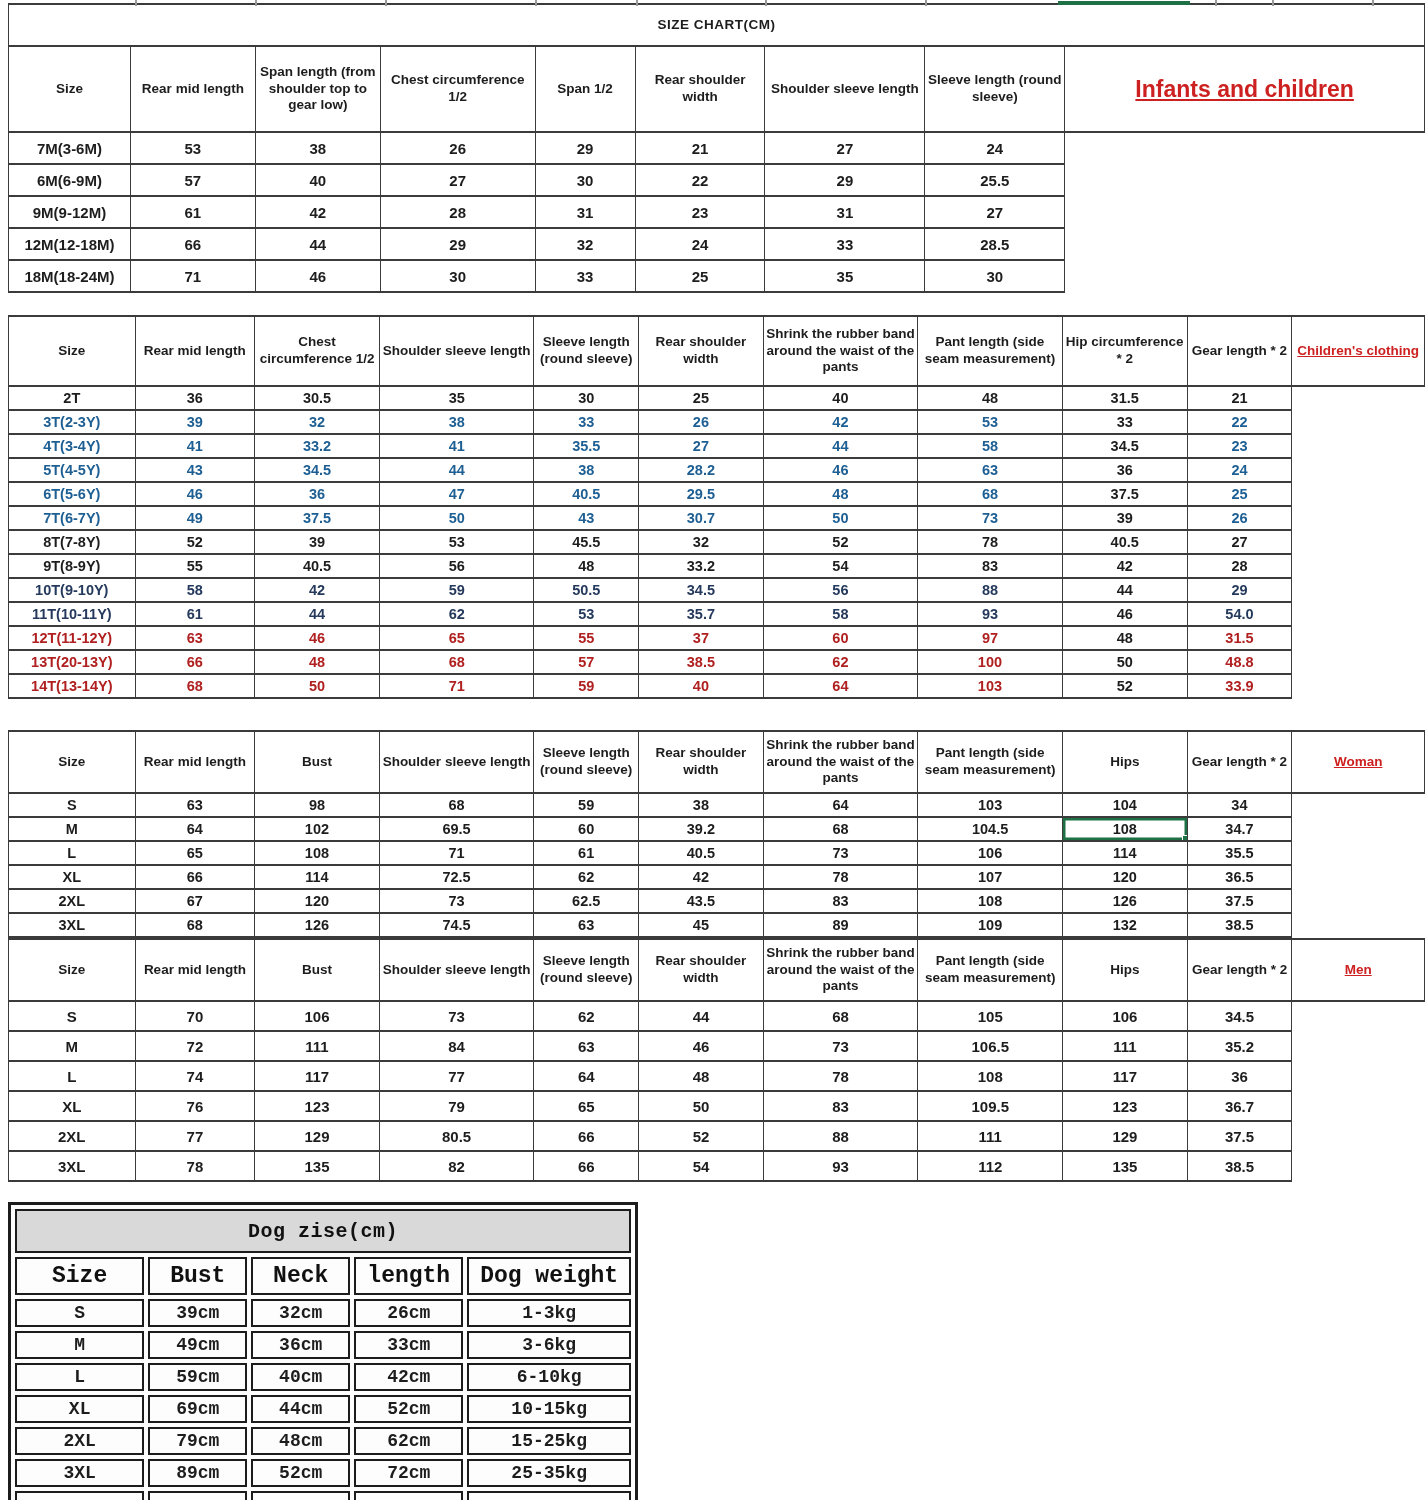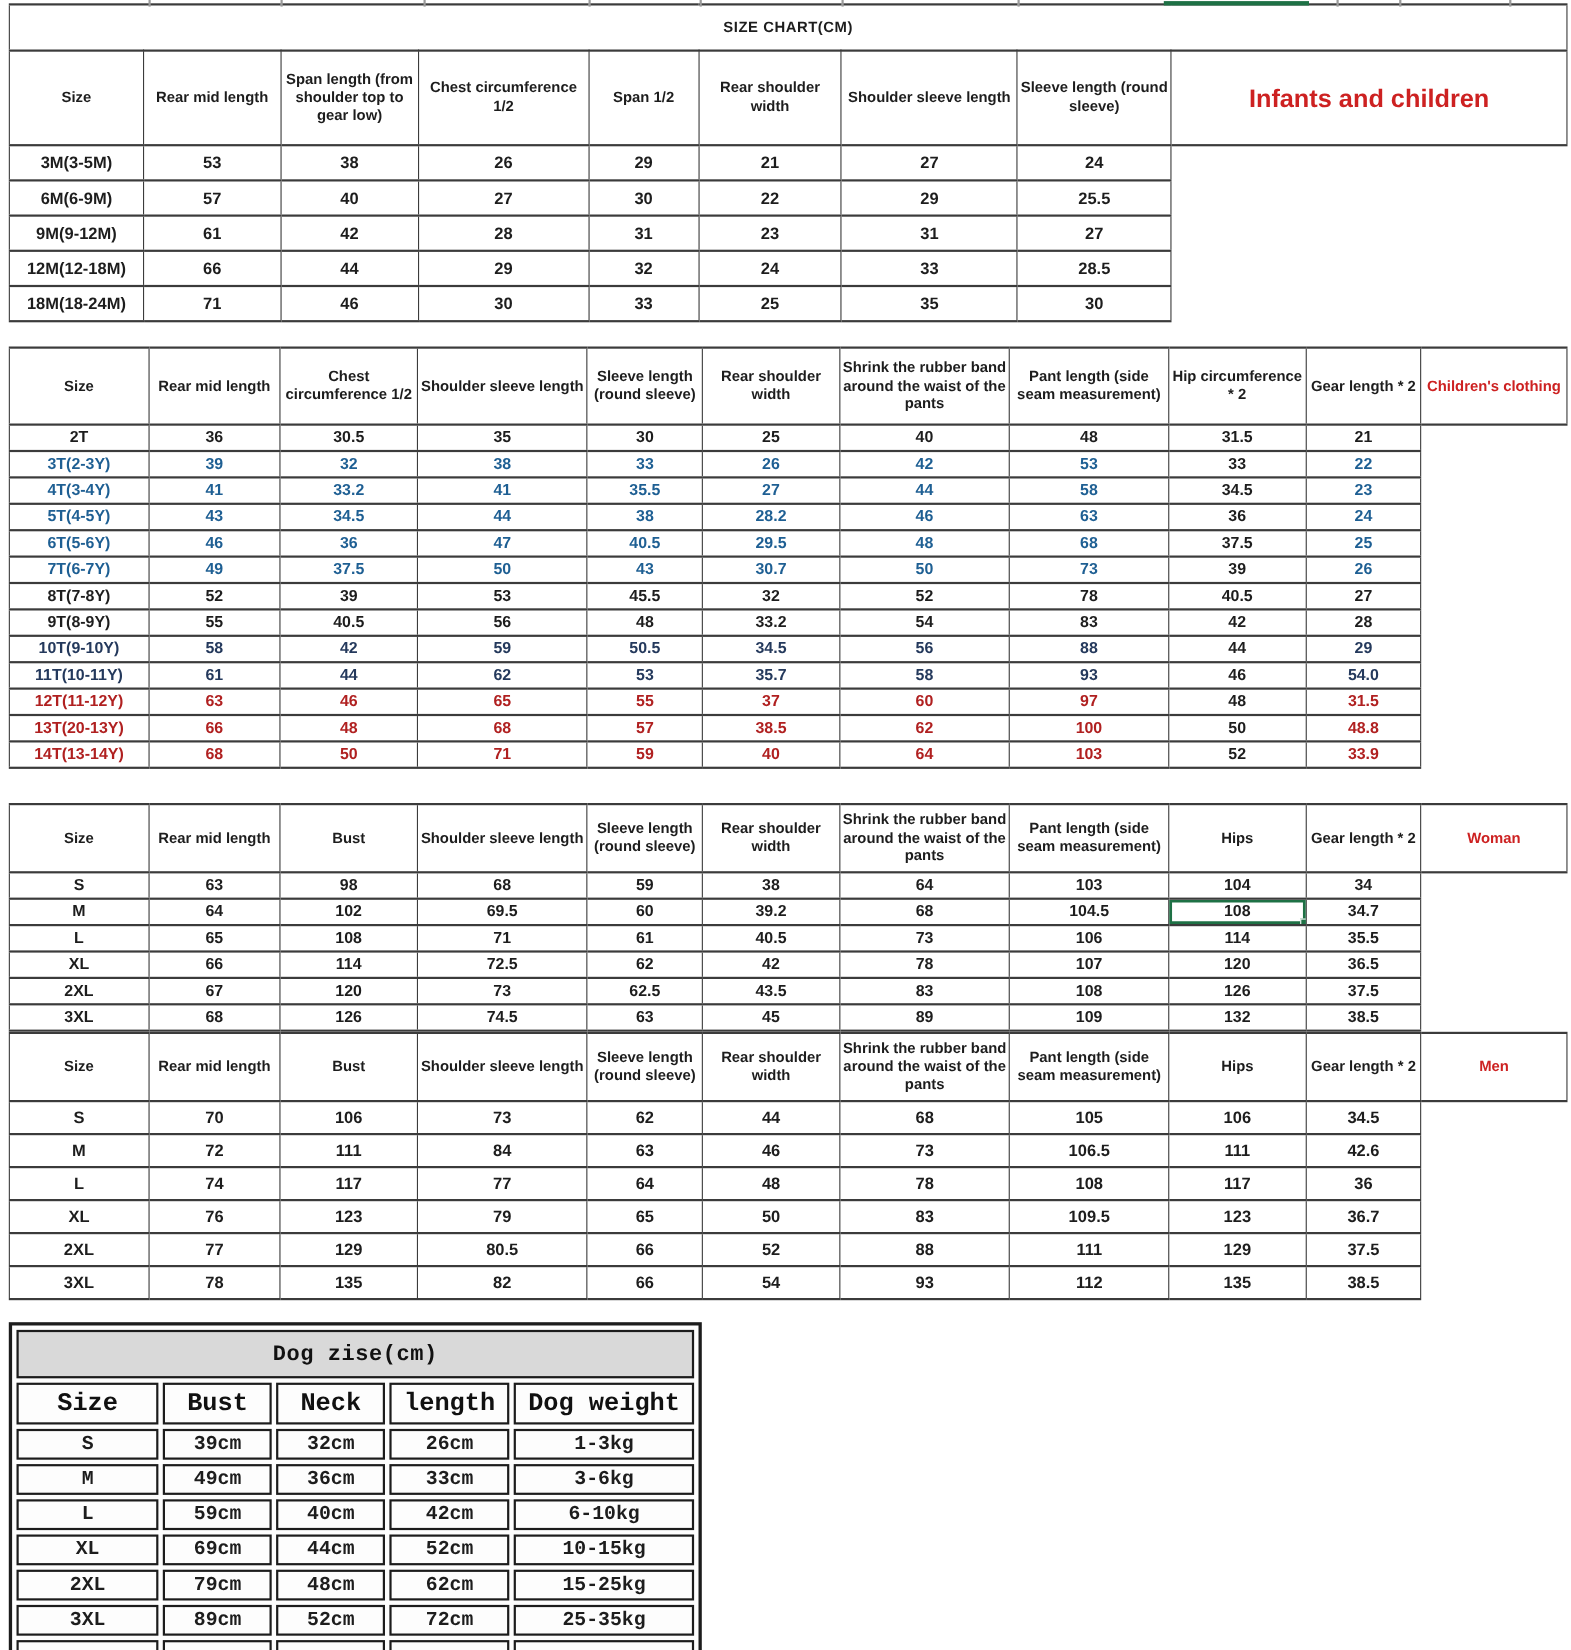--- a/index.html
+++ b/index.html
@@ -29,21 +29,21 @@
   table.main th,table.main td{
     border:1.6px solid var(--grid);
     border-top-width:2.2px;border-bottom-width:2.2px;
     text-align:center;vertical-align:middle;padding:0 2px;
     overflow:hidden;
   }
   table.main th{font-size:13.5px;line-height:1.25;}
   table.main td{font-size:15px;}
 
   .title-row th{font-size:25px;letter-spacing:0.5px;height:40px;}
-  .label-cell{color:var(--label);font-size:20px;line-height:1.3;}
+  .label-cell{color:var(--label);font-size:20px;line-height:1.3;text-decoration:underline;}
   #t-infants .label-cell{font-size:23px;}
 
   #t-infants .hdr th{height:84px;}
   #t-infants td{height:30px;}
   #t-children .hdr th{height:68px;}
   #t-children td{height:22px;font-size:14.5px;}
   #t-woman .hdr th{height:60px;}
   #t-woman td{height:22px;font-size:14.5px;}
   #t-men .hdr th{height:60px;}
   #t-men td{height:28px;}
@@ -118,21 +118,21 @@
           <th>Chest circumference 1/2</th>
           <th>Span 1/2</th>
           <th>Rear shoulder width</th>
           <th>Shoulder sleeve length</th>
           <th>Sleeve length (round sleeve)</th>
           <th class="label-cell" rowspan="6">Infants and children</th>
         </tr>
       </thead>
     <tbody>
         <tr>
-          <td class="c-black">3M(3-5M)</td>
+          <td class="c-black">7M(3-6M)</td>
           <td class="c-black">53</td>
           <td class="c-black">38</td>
           <td class="c-black">26</td>
           <td class="c-black">29</td>
           <td class="c-black">21</td>
           <td class="c-black">27</td>
           <td class="c-black">24</td>
         </tr>
         <tr>
           <td class="c-black">6M(6-9M)</td>
@@ -520,21 +520,21 @@
         <tr>
           <td class="c-black">M</td>
           <td class="c-black">72</td>
           <td class="c-black">111</td>
           <td class="c-black">84</td>
           <td class="c-black">63</td>
           <td class="c-black">46</td>
           <td class="c-black">73</td>
           <td class="c-black">106.5</td>
           <td class="c-black">111</td>
-          <td class="c-black">42.6</td>
+          <td class="c-black">35.2</td>
         </tr>
         <tr>
           <td class="c-black">L</td>
           <td class="c-black">74</td>
           <td class="c-black">117</td>
           <td class="c-black">77</td>
           <td class="c-black">64</td>
           <td class="c-black">48</td>
           <td class="c-black">78</td>
           <td class="c-black">108</td>

